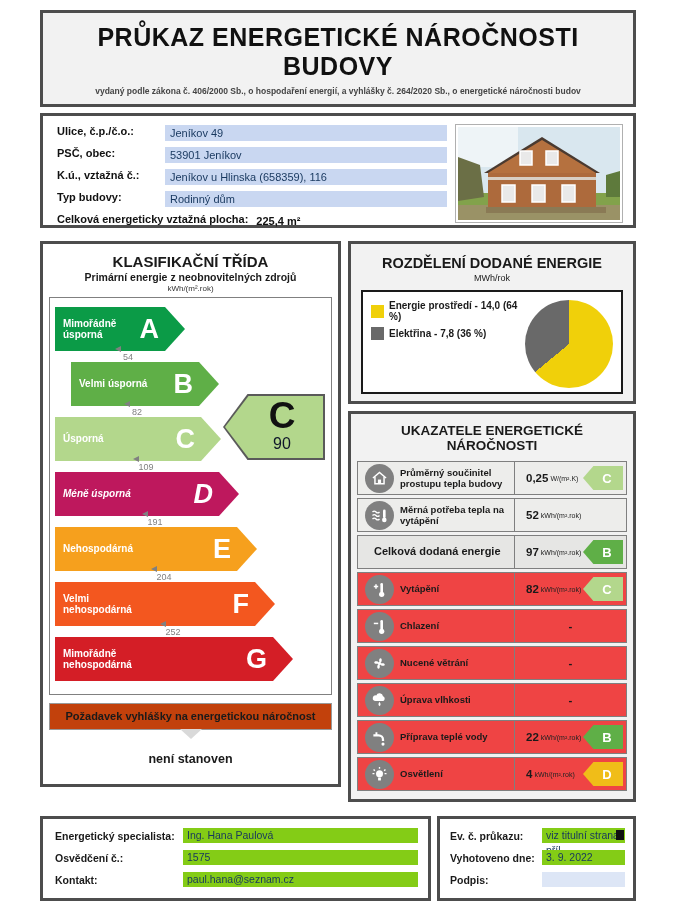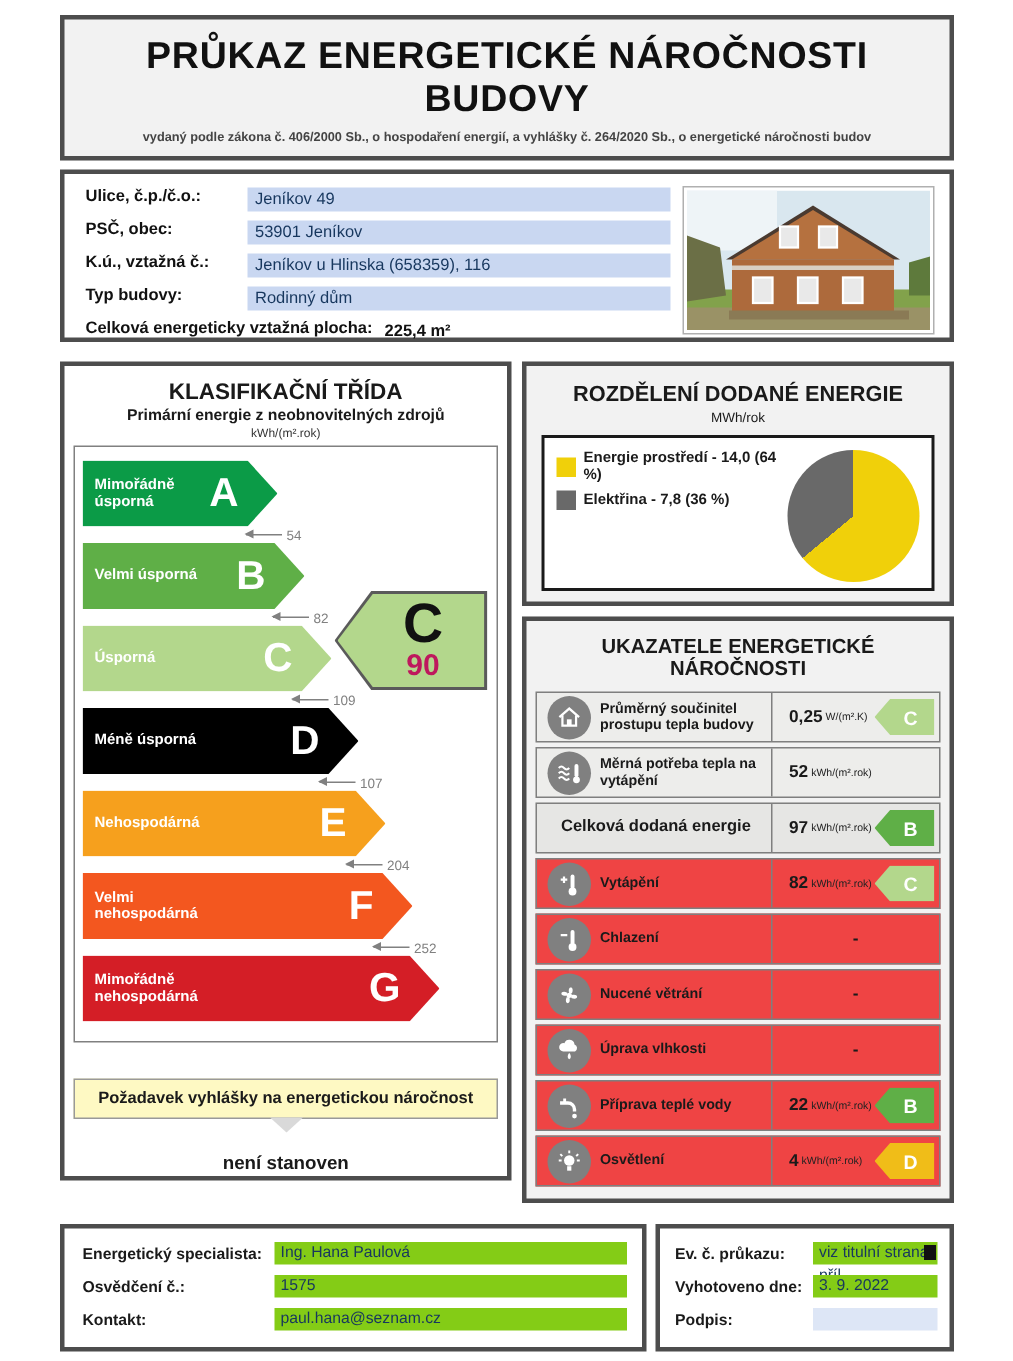--- a/index.html
+++ b/index.html
@@ -28,38 +28,38 @@
   .left { width:301px; height:546px; padding:6px; }
   .panel-title { text-align:center; font-size:15px; font-weight:bold; margin-top:3px; }
   .panel-sub { text-align:center; font-size:10.5px; font-weight:bold; margin-top:1px; }
   .panel-unit { text-align:center; font-size:8px; color:#333; margin:1px 0 4px; }
 
   .scale { border:1px solid #808080; padding:9px 5px 2px 5px; position:relative; }
   .crow { position:relative; }
   .class-arrow { height:44px; clip-path:polygon(0 0, calc(100% - 20px) 0, 100% 50%, calc(100% - 20px) 100%, 0 100%); position:relative; display:flex; align-items:center; }
   .class-label { color:#fff; font-size:10px; font-weight:bold; line-height:1.15; padding-left:8px; width:96px; }
   .class-letter { position:absolute; right:26px; top:50%; transform:translateY(-50%); color:#fff; font-size:27px; font-weight:bold; }
-  .tick { height:11px; display:flex; justify-content:flex-end; align-items:center; gap:3px; font-size:9px; color:#808080; }
+  .tick { height:11px; display:flex; justify-content:flex-end; align-items:center; gap:3px; font-size:9px; color:#808080;flex-direction:column; }
   .tick-arrow { width:24px; height:1px; background:#808080; position:relative; }
   .tick-arrow::before { content:""; position:absolute; left:-1px; top:-3px; border:3.5px solid transparent; border-right:6px solid #808080; border-left:none; }
   .crow:nth-child(1) .class-arrow{width:130px} .crow:nth-child(1) .tick{width:146px}
   .crow:nth-child(2) .class-arrow{width:148px} .crow:nth-child(2) .tick{width:164px}
   .crow:nth-child(3) .class-arrow{width:166px} .crow:nth-child(3) .tick{width:182px}
   .crow:nth-child(4) .class-arrow{width:184px} .crow:nth-child(4) .tick{width:200px}
   .crow:nth-child(5) .class-arrow{width:202px} .crow:nth-child(5) .tick{width:218px}
   .crow:nth-child(6) .class-arrow{width:220px} .crow:nth-child(6) .tick{width:236px}
   .crow:nth-child(7) .class-arrow{width:238px} .crow:nth-child(7) .tick{visibility:hidden}
 
   .indicator-wrap { position:absolute; right:6px; top:96px; width:102px; height:66px; clip-path:polygon(0 50%, 24% 0, 100% 0, 100% 100%, 24% 100%); background:#5a5a5a; }
   .indicator { position:absolute; left:2px; top:2px; right:2px; bottom:2px; clip-path:polygon(0 50%, 24% 0, 100% 0, 100% 100%, 24% 100%); }
   .ind-col { position:absolute; right:14px; top:0; width:54px; text-align:center; }
   .ind-letter { font-size:37px; font-weight:bold; color:#111; line-height:40px; }
-  .ind-value { font-size:20px; font-weight:bold; color:#be185d; line-height:16px; }
-
-  .req-box { margin-top:24px; background:#fef9c3; border:1px solid #999; text-align:center; font-size:11px; font-weight:bold; padding:6px 4px 7px; position:relative; }
+  .ind-value { font-size:16px; font-weight:normal; color:#0f172a; line-height:16px; }
+
+  .req-box { margin-top:8px; background:#c2410c; border:1px solid #999; text-align:center; font-size:11px; font-weight:bold; padding:6px 4px 7px; position:relative; }
   .req-box::after { content:""; position:absolute; left:50%; bottom:-10px; transform:translateX(-50%); border:11px solid transparent; border-top:10px solid #d9d9d9; border-bottom:none; }
   .req-value { text-align:center; font-size:12.5px; font-weight:bold; margin-top:22px; }
 
   .right { width:288px; display:flex; flex-direction:column; gap:7px;align-items:flex-end; }
 
   .dist { height:163px; background:#f2f2f2; padding:6px 10px; }
   .dist-title { text-align:center; font-size:14.5px; font-weight:bold; margin-top:5px; }
   .dist-unit { text-align:center; font-size:9px; margin:2px 0 7px; }
   .dist-inner { background:#fff; border:2px solid #1a1a1a; height:104px; display:flex; padding:8px 6px 6px 8px; }
   .legend { flex:1; }
@@ -163,47 +163,47 @@
           <div class="class-arrow" style="background: rgb(11, 155, 71);">
             <span class="class-label">Mimořádně úsporná</span>
             <span class="class-letter">A</span>
           </div>
           <div class="tick">
             <span class="tick-arrow"></span>
             <span class="tick-num">54</span>
           </div>
         </div>
         <div class="crow">
-          <div class="class-arrow" style="background: rgb(95, 175, 71);">
+          <div class="class-arrow" style="background: rgb(95, 175, 71); margin-left: 16px;">
             <span class="class-label">Velmi úsporná</span>
             <span class="class-letter">B</span>
           </div>
           <div class="tick">
             <span class="tick-arrow"></span>
             <span class="tick-num">82</span>
           </div>
         </div>
         <div class="crow">
           <div class="class-arrow" style="background: rgb(179, 215, 140);">
             <span class="class-label">Úsporná</span>
             <span class="class-letter">C</span>
           </div>
           <div class="tick">
             <span class="tick-arrow"></span>
             <span class="tick-num">109</span>
           </div>
         </div>
         <div class="crow">
-          <div class="class-arrow" style="background: #000000;">
+          <div class="class-arrow" style="background: #be185d; font-style: italic;">
             <span class="class-label">Méně úsporná</span>
             <span class="class-letter">D</span>
           </div>
           <div class="tick">
             <span class="tick-arrow"></span>
-            <span class="tick-num">107</span>
+            <span class="tick-num">191</span>
           </div>
         </div>
         <div class="crow">
           <div class="class-arrow" style="background: rgb(246, 160, 29);">
             <span class="class-label">Nehospodárná</span>
             <span class="class-letter">E</span>
           </div>
           <div class="tick">
             <span class="tick-arrow"></span>
             <span class="tick-num">204</span>

